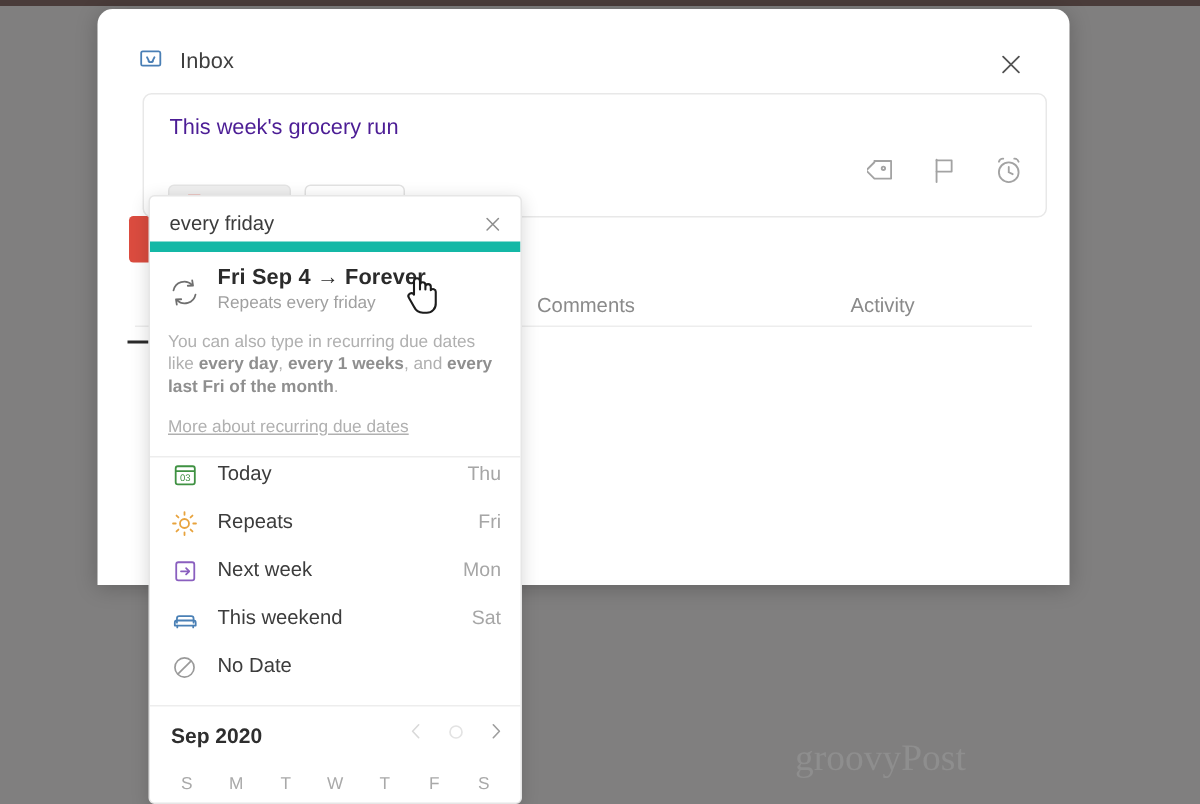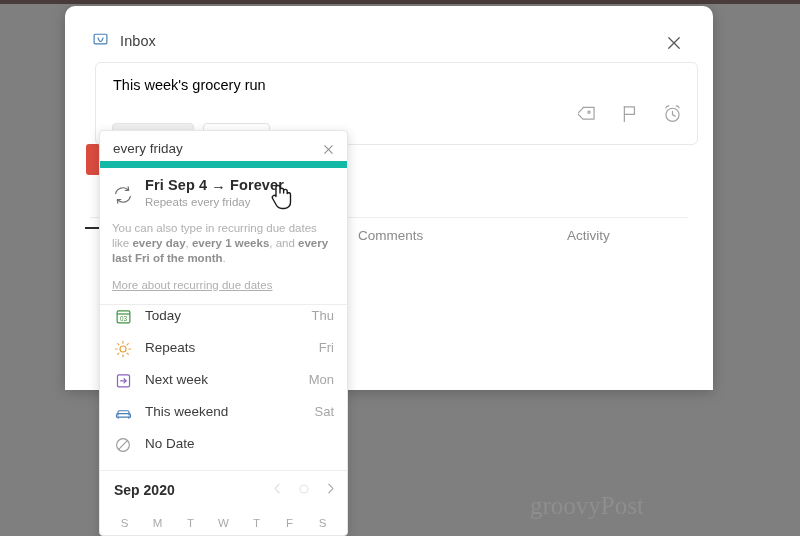--- a/index.html
+++ b/index.html
@@ -53,21 +53,21 @@
   
   #task-card {
     position: absolute; left: 30px; top: 56px;
     width: 603px; height: 83px;
     border: 1px solid #e8e8e8;
     border-radius: 6px;
     background: #fff;
   }
   #task-title {
     position: absolute; left: 17px; top: 14px;
-    font-size: 14.5px; color: #000000;
+    font-size: 14.5px; color: #4c1d95;
   }
   #chips { position: absolute; left: 16px; top: 44px; display: flex; gap: 9px; margin-top: 16px; }
   .chip {
     display: flex; align-items: center; gap: 6px;
     height: 26px; padding: 0 10px;
     border: 1px solid #e2e2e2; border-radius: 4px;
     font-size: 13px; cursor: pointer; background:#fff;
   }
   .chip.date { background: #efefef; border-color: #e4e4e4; color: #e2564a; }
   .chip.project { color: #4c4c4c; }
@@ -89,21 +89,21 @@
     position: absolute; left: 20px; top: 221px;
     width: 14px; height: 2px; background: #2b2b2b;
   }
 
   
   #tabs {
     position: absolute; left: 0; top: 190px; width: 100%; height: 22px;
   }
   #tabs .tab {
     position: absolute; top: 0;
-    font-size: 13.5px; color: #8a8a8a; cursor: pointer; margin-top: 32px;
+    font-size: 13.5px; color: #8a8a8a; cursor: pointer;
   }
   #tab-comments { left: 293px; }
   #tab-activity { left: 502px; }
   #tabs-divider {
     position: absolute; left: 25px; top: 211px;
     width: 598px; height: 1px; background: #ededed;
   }
 
   
   #watermark {

